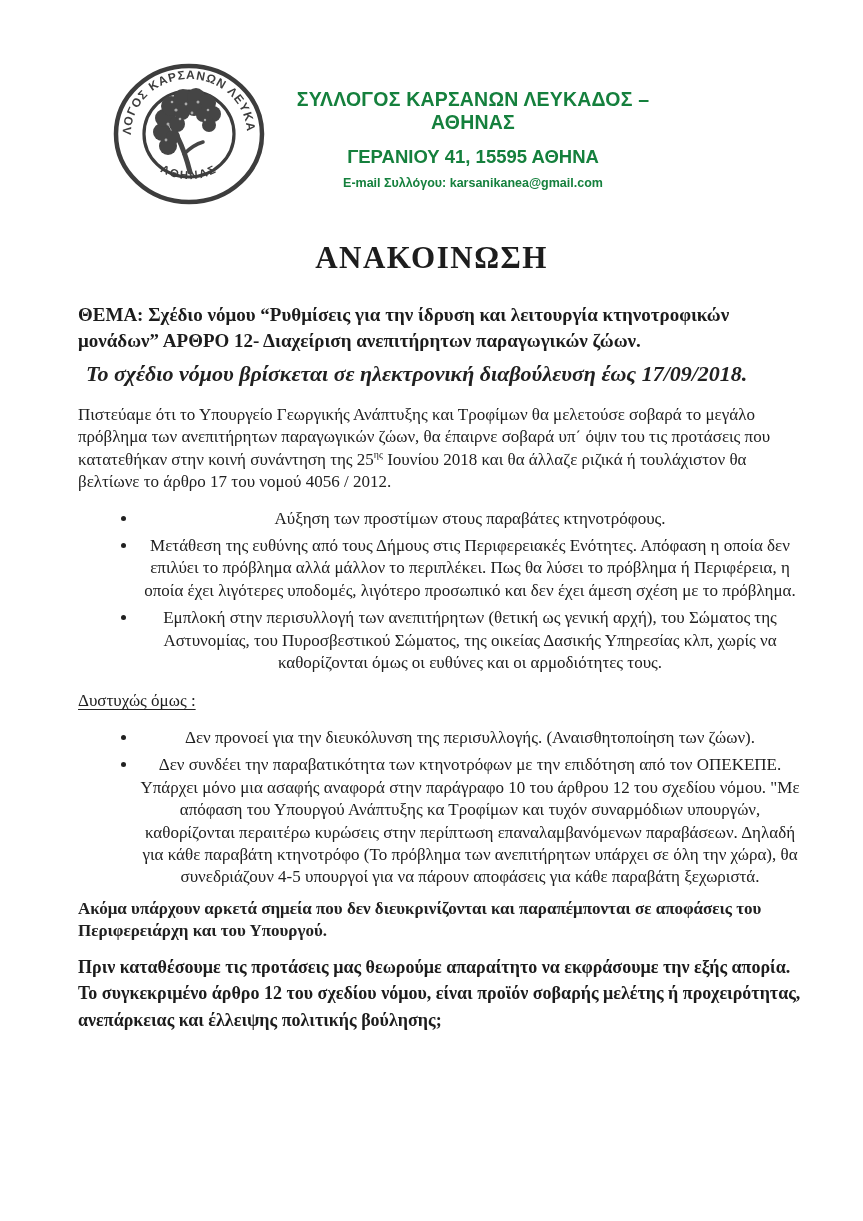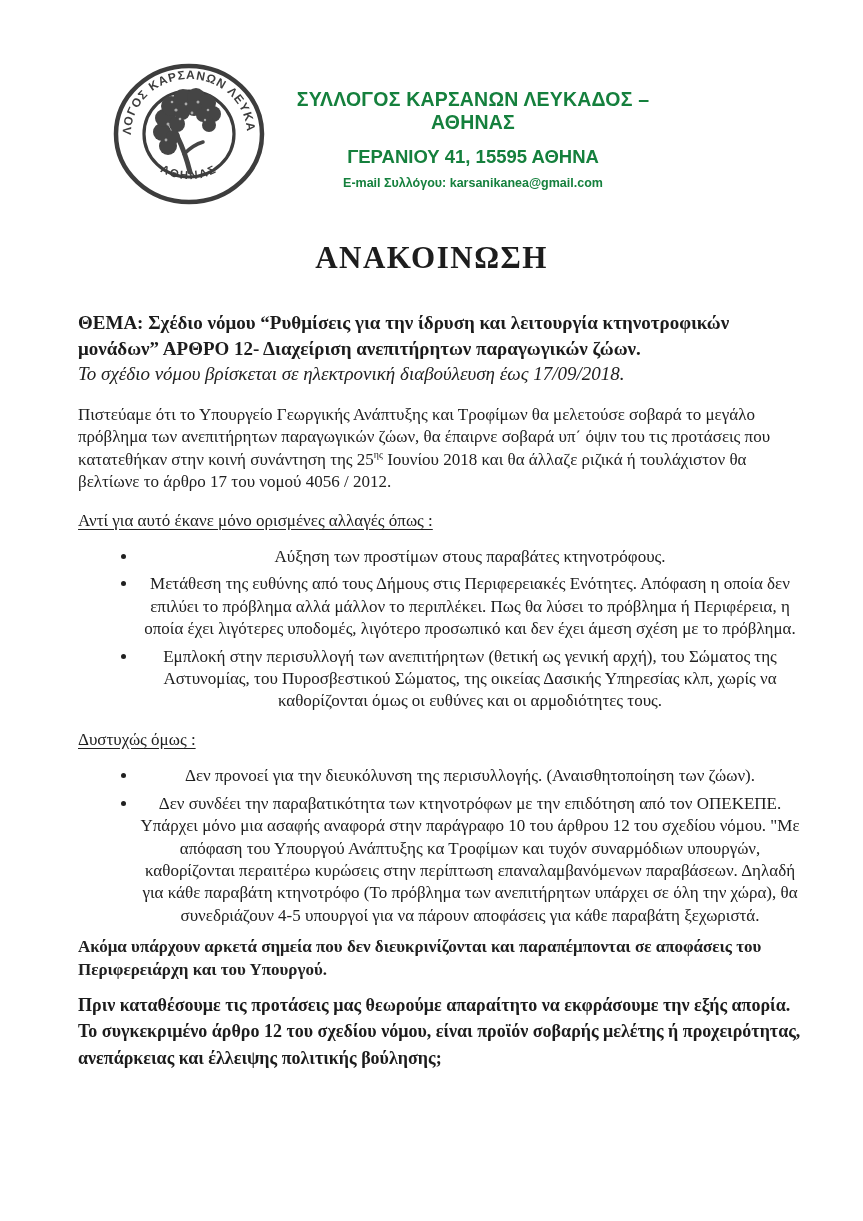--- a/index.html
+++ b/index.html
@@ -42,39 +42,39 @@
     margin: 0;
     text-align: center;
     font-size: 31px;
     font-weight: bold;
     letter-spacing: 1.5px;
     color: #1d1d1d;
   }
   
   .content {
     position: absolute;
-    top: 304px;
+    top: 296px;
     left: 78px;
     width: 724px;
     font-size: 17px;
     line-height: 22.4px;
     color: #212121;
   }
   .subject {
     margin: 6px 0 0 0;
     font-size: 19px;
     line-height: 26px;
     font-weight: bold;
     color: #1c1c1c;
   }
   .subject-note {
-    margin: 0;
-    font-size: 19px;
+    margin: 8px;
+    font-size: 22px;
     line-height: 23px;
-    font-weight: normal;
+    font-weight: bold;
     font-style: italic;
   }
   .para  { margin: 0; }
   .para-intro { margin-top: 19px; }
   .section-heading {
     margin: 16px 0 0 0;
     text-decoration: underline;
     text-underline-offset: 3px;
   }
   ul.bullets {
@@ -155,21 +155,20 @@
 
   <h1 class="doc-title">ΑΝΑΚΟΙΝΩΣΗ</h1>
 
   <main class="content">
 
     <p class="subject">ΘΕΜΑ:  Σχέδιο νόμου “Ρυθμίσεις για την ίδρυση και λειτουργία κτηνοτροφικών μονάδων”  ΑΡΘΡΟ 12- Διαχείριση ανεπιτήρητων παραγωγικών ζώων.</p>
     <p class="subject-note">Το σχέδιο νόμου βρίσκεται σε ηλεκτρονική διαβούλευση έως 17/09/2018.</p>
 
     <p class="para para-intro"><span>Πιστεύαμε ότι το Υπουργείο Γεωργικής Ανάπτυξης και Τροφίμων θα μελετούσε σοβαρά το μεγάλο πρόβλημα των ανεπιτήρητων παραγωγικών ζώων, θα έπαιρνε σοβαρά υπ΄ όψιν του τις προτάσεις που κατατεθήκαν στην κοινή συνάντηση της 25</span><sup class="ord">ης</sup><span> Ιουνίου 2018 και θα άλλαζε ριζικά ή τουλάχιστον θα βελτίωνε το άρθρο 17 του νομού 4056 / 2012.</span></p>
 
-    <p class="para section-heading">Αντί για αυτό έκανε μόνο ορισμένες αλλαγές όπως :</p>
 
     <ul class="bullets">
       <li>Αύξηση των προστίμων στους παραβάτες κτηνοτρόφους.</li>
       <li>Μετάθεση της ευθύνης από τους Δήμους στις Περιφερειακές Ενότητες.  Απόφαση η οποία δεν επιλύει  το πρόβλημα αλλά μάλλον το περιπλέκει.  Πως θα λύσει το πρόβλημα ή Περιφέρεια, η οποία έχει λιγότερες υποδομές, λιγότερο προσωπικό και δεν έχει άμεση σχέση με το πρόβλημα.</li>
       <li>Εμπλοκή στην περισυλλογή των ανεπιτήρητων (θετική ως γενική αρχή), του Σώματος της Αστυνομίας, του Πυροσβεστικού Σώματος, της οικείας Δασικής Υπηρεσίας κλπ, χωρίς να καθορίζονται όμως οι ευθύνες και οι αρμοδιότητες τους.</li>
     </ul>
 
     <p class="para section-heading">Δυστυχώς όμως :</p>
 
     <ul class="bullets">

